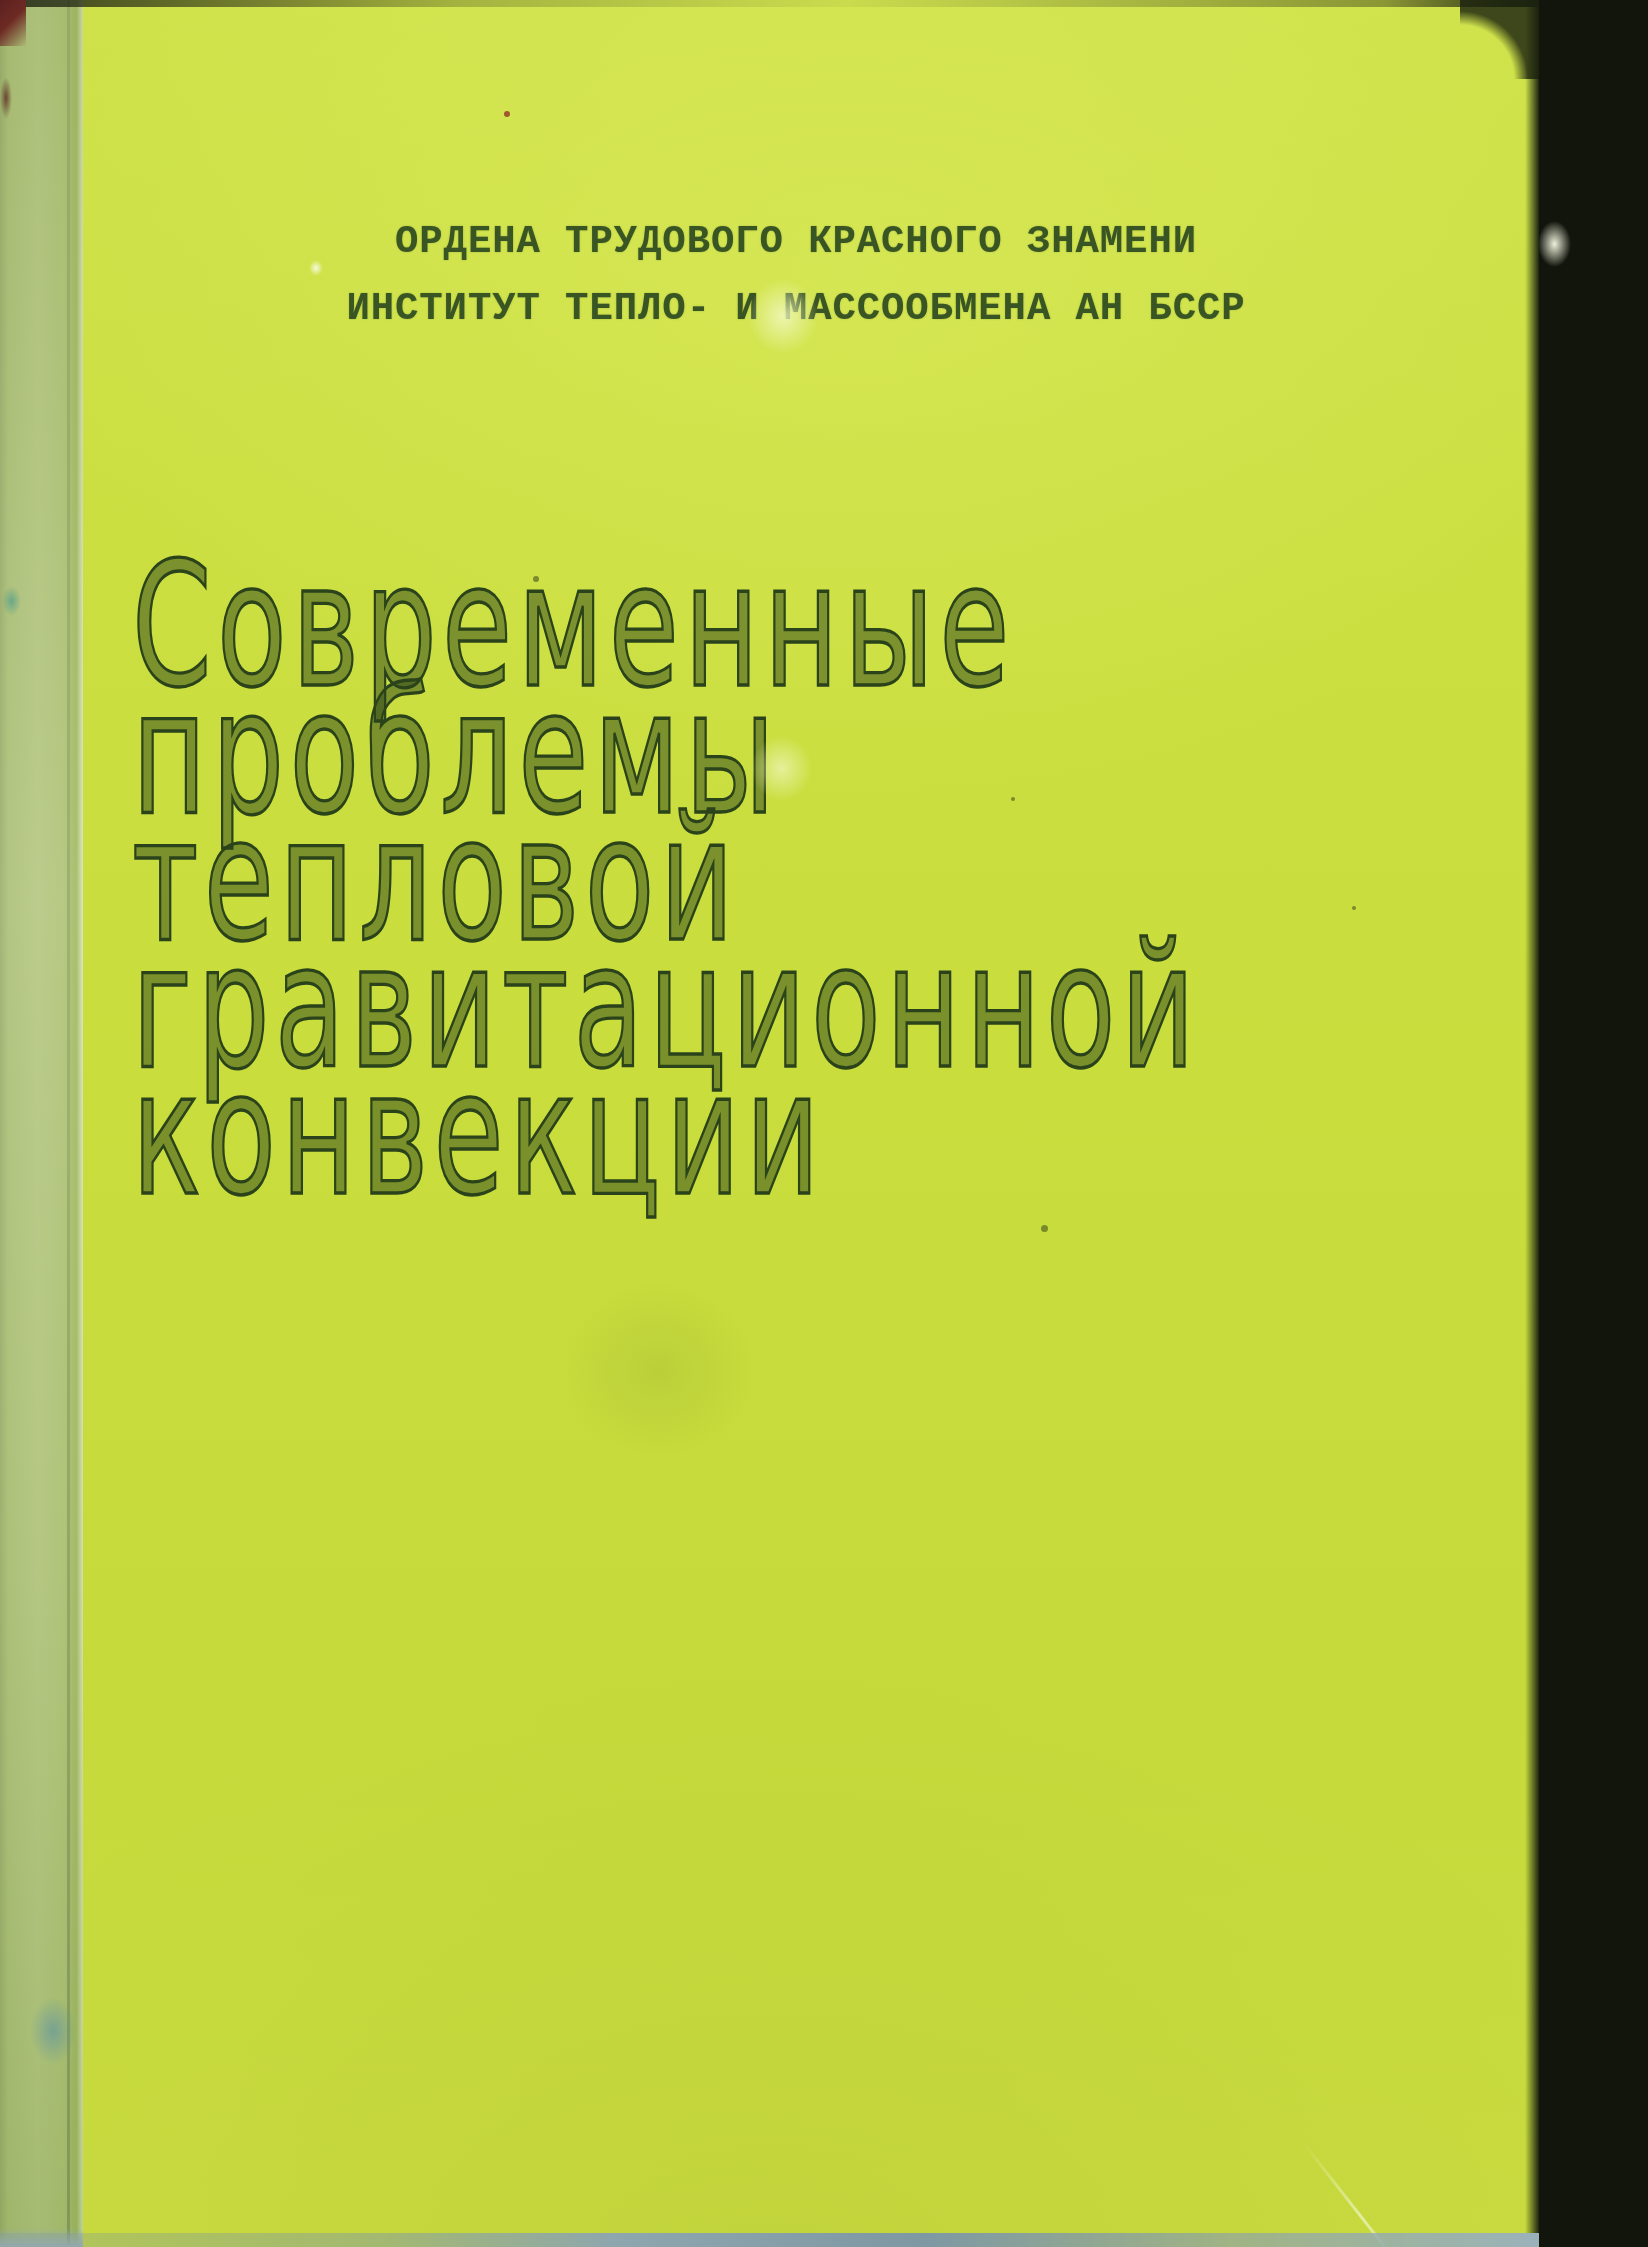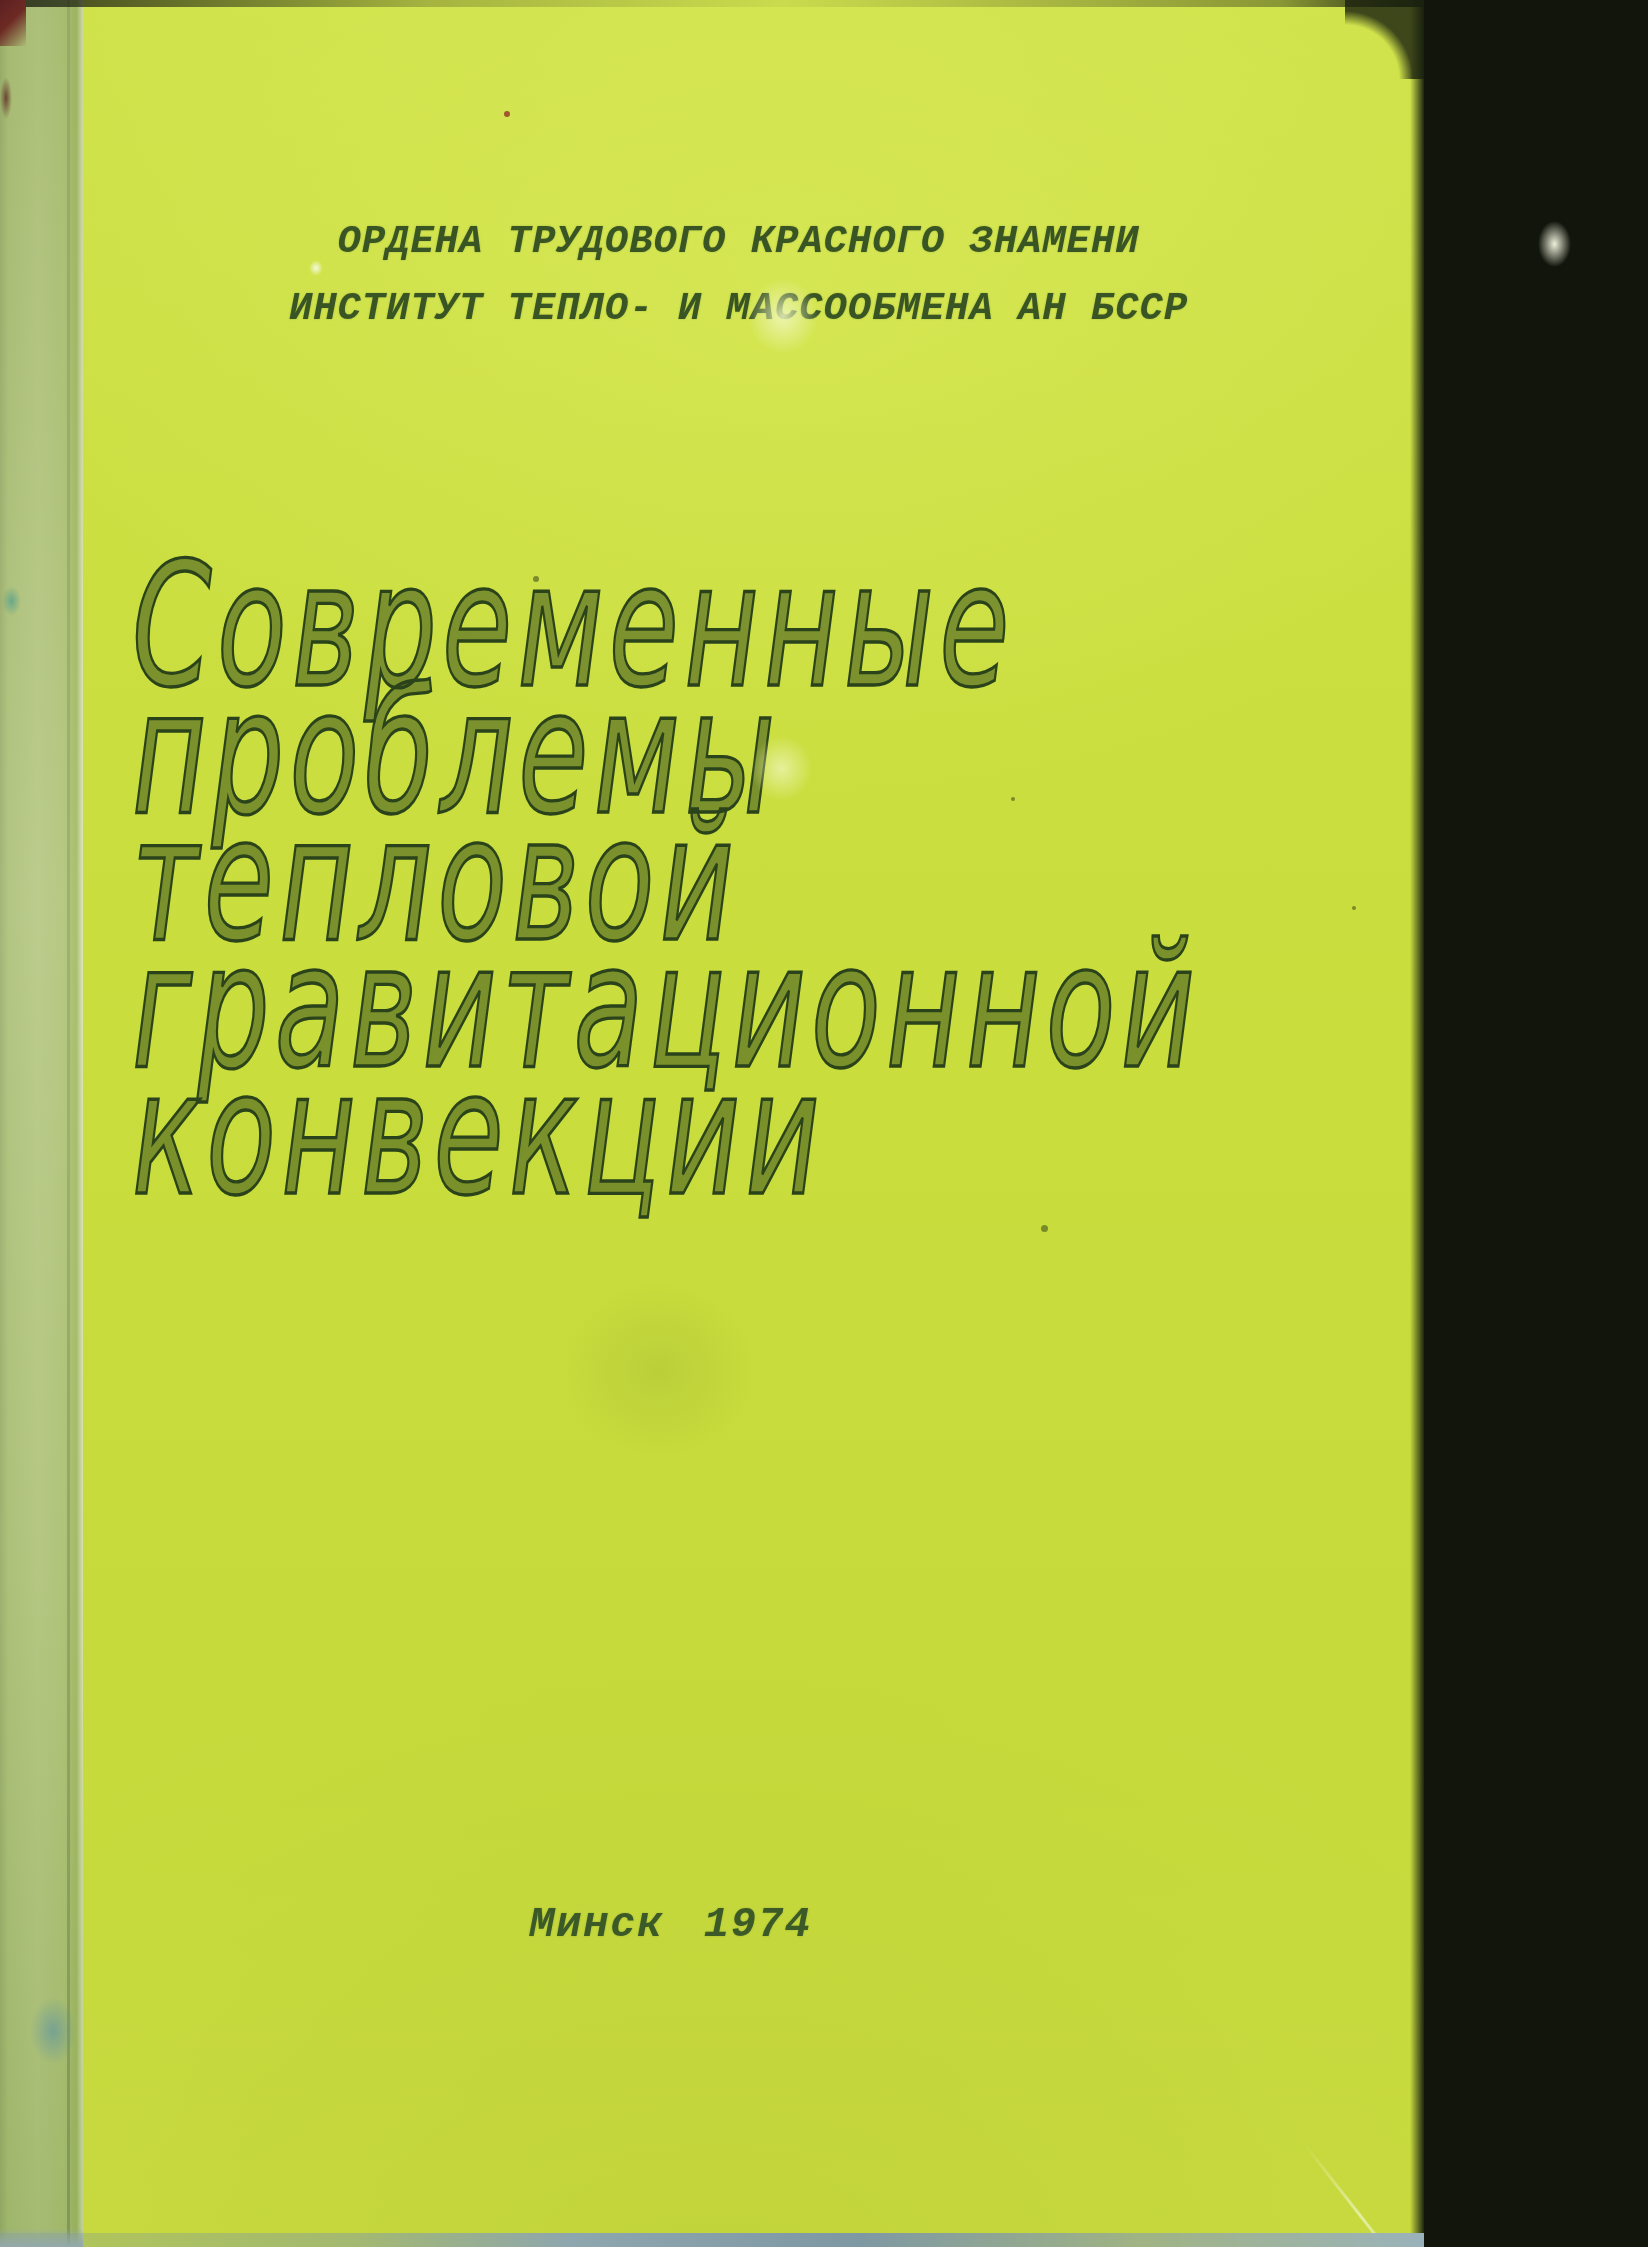--- a/index.html
+++ b/index.html
@@ -3,21 +3,21 @@
 <meta charset="utf-8">
 <style>
   html, body { margin: 0; padding: 0; }
   body {
     width: 1649px; height: 2247px;
     overflow: hidden;
     background: #12150c;
     font-family: "Liberation Sans", sans-serif;
   }
 
-  .photo { position: relative; width: 1424px; height: 2247px; background: #be185d; font-style: italic; }
+  .photo { position: relative; width: 1539px; height: 2247px; background: #be185d; }
 
   
   .cover {
     position: absolute; inset: 0;
     background:
       radial-gradient(ellipse 1229px 790px at 55% 12%, rgba(235,245,120,0.28), rgba(235,245,120,0) 70%),
       radial-gradient(ellipse 1404px 1053px at 50% 105%, rgba(150,170,30,0.18), rgba(150,170,30,0) 70%),
       linear-gradient(180deg, #cfe24a 0%, #cbdf41 22%, #c9dd3d 48%, #c6da3c 75%, #cadc40 100%);
   }
 
@@ -147,21 +147,20 @@
     </div>
 
     <div class="title-block">
       <span class="title-line">Современные</span>
       <span class="title-line">проблемы</span>
       <span class="title-line">тепловой</span>
       <span class="title-line">гравитационной</span>
       <span class="title-line">конвекции</span>
     </div>
 
-    <div class="imprint">Минск 1974</div>
 
     <div class="scuff scuff-a"></div>
     <div class="scuff scuff-b"></div>
     <div class="scuff scuff-c"></div>
     <div class="scuff scuff-d"></div>
     <div class="scuff fingerprint"></div>
     <div class="speck speck-1"></div>
     <div class="speck speck-2"></div>
     <div class="speck speck-3"></div>
     <div class="speck speck-4"></div>

